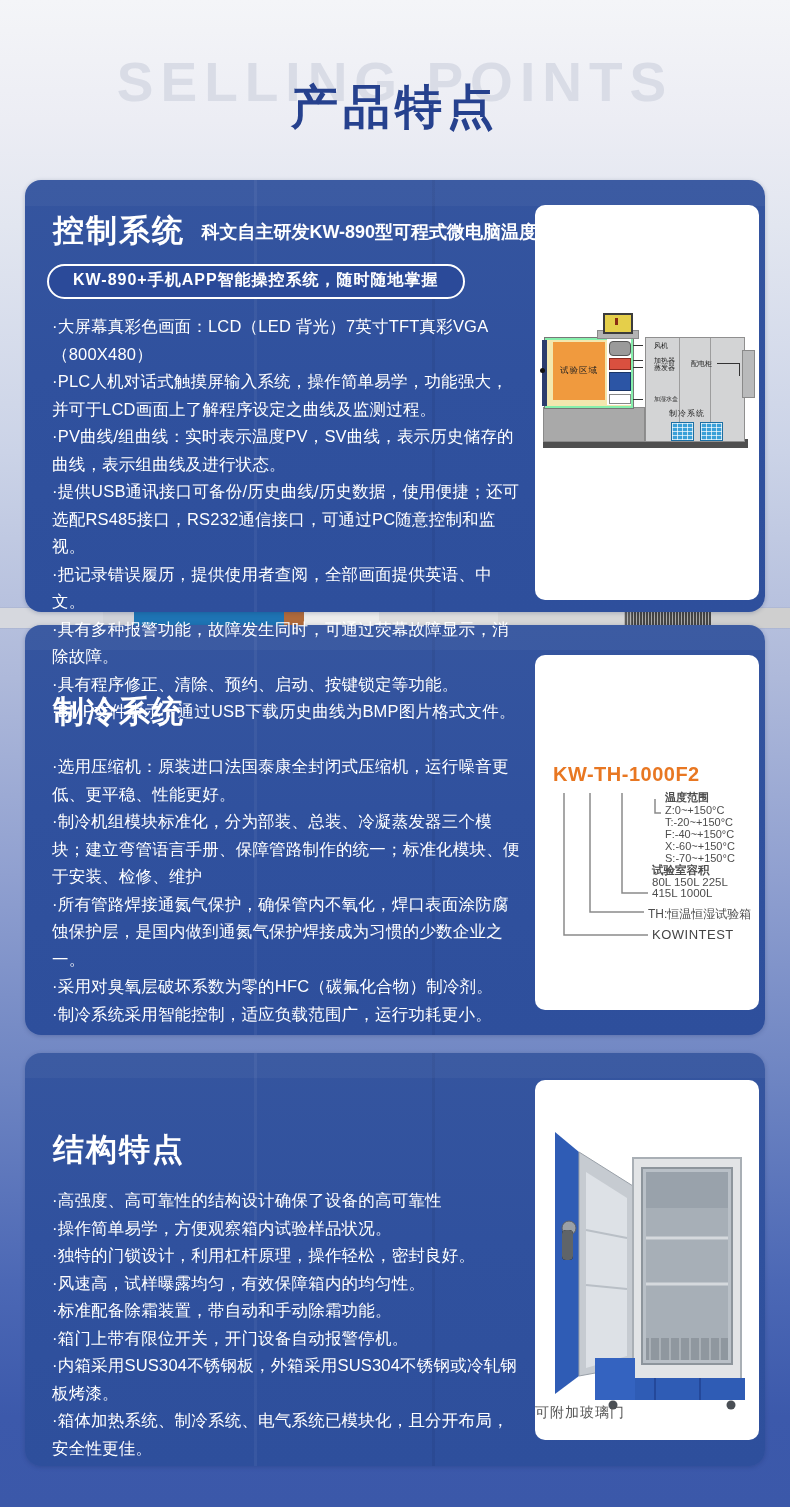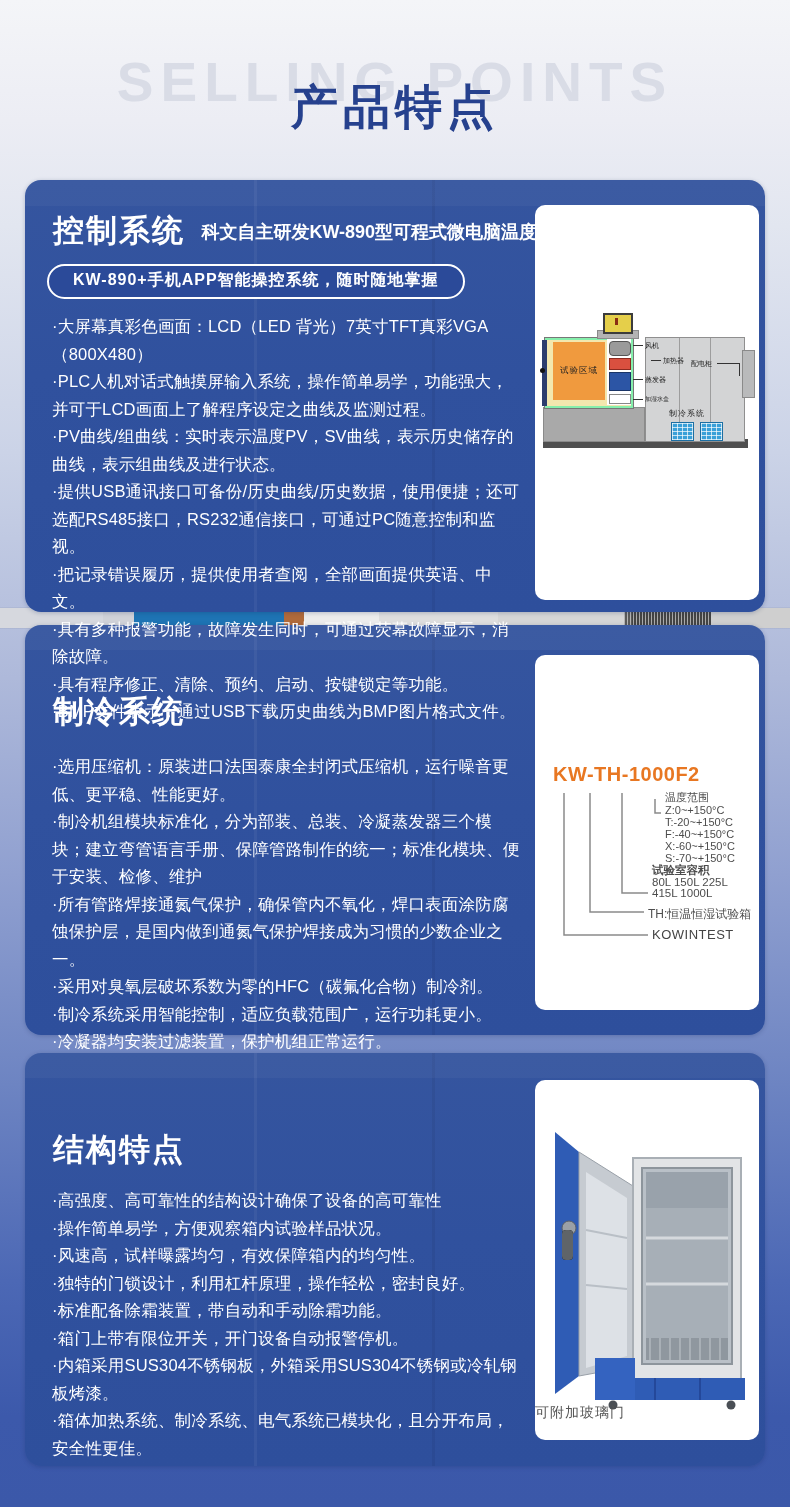--- a/index.html
+++ b/index.html
@@ -85,32 +85,32 @@
   .d1-door{position:absolute;left:-3px;top:2px;width:5px;height:66px;background:#2c3d6e;}
   .d1-knob{position:absolute;left:-5px;top:30px;width:5px;height:5px;border-radius:50%;background:#111;}
   .d1-col{position:absolute;left:66px;top:28px;width:24px;height:66px;background:#fff;}
   .d1-fan{position:absolute;left:2px;top:2px;width:20px;height:13px;background:#9a9a9a;border:1px solid #555;border-radius:4px;}
   .d1-heat{position:absolute;left:2px;top:19px;width:20px;height:10px;background:#d9503f;border:1px solid #8c2a20;}
   .d1-evap{position:absolute;left:2px;top:33px;width:20px;height:17px;background:#2c55a5;border:1px solid #1a3567;}
   .d1-hum{position:absolute;left:2px;top:55px;width:20px;height:8px;background:#fff;border:1px solid #888;}
   .d1-ped{position:absolute;left:56px;top:19px;width:40px;height:7px;background:#b3b3b3;border:1px solid #8a8a8a;}
   .d1-motor{position:absolute;left:62px;top:2px;width:26px;height:17px;background:#e5cf4a;border:2px solid #3c3c3c;}
   .d1-motor::after{content:"";position:absolute;left:10px;top:3px;width:3px;height:7px;background:#8a2d13;}
-  .d1-lab{position:absolute;font-size:7px;color:#1a1a1a;white-space:nowrap;}
+  .d1-lab{position:absolute;font-size:7px;color:#1a1a1a;white-space:nowrap;padding-left:9px;}
   .d1-lab::before{content:"";position:absolute;left:-12px;top:4px;width:10px;border-top:1px solid #333;}
   .d1-l1{left:104px;top:30px;}
-  .d1-l2{left:122px;top:45px;}
-  .d1-l3{left:104px;top:64px;}
+  .d1-l2{left:104px;top:45px;}
+  .d1-l3{left:104px;top:52px;}
   .d1-l4{left:104px;top:84px;font-size:6px;}
 
   
   .f2-model{position:absolute;left:18px;top:108px;font-size:20px;font-weight:bold;color:#e87722;letter-spacing:0.5px;}
   .f2-lines{position:absolute;left:0;top:0;}
   .f2-temps{position:absolute;left:130px;top:136px;font-size:11px;line-height:12px;color:#4d4d4d;}
-  .f2-temps .t-title{font-weight:normal;margin-bottom:1px;}
+  .f2-temps .t-title{font-weight:bold;margin-bottom:1px;}
   .f2-vols{position:absolute;left:117px;top:210px;font-size:11.5px;line-height:11.5px;color:#4d4d4d;}
   .f2-vols .v-title{font-weight:bold;}
   .f2-th{position:absolute;left:113px;top:251px;font-size:12px;color:#4d4d4d;}
   .f2-brand{position:absolute;left:117px;top:272px;font-size:13px;color:#444;letter-spacing:0.5px;}
 
   
   .f3-caption{position:absolute;left:0;bottom:18px;width:100%;font-size:14px;color:#555;letter-spacing:1px;}
 
   
   .watermark{position:absolute;top:50px;left:0;width:100%;text-align:center;
@@ -183,21 +183,20 @@
 <section class="card card2">
   <div class="card-header">
     <span class="card-title">制冷系统</span>
   </div>
   <ul class="bullets">
     <li>·选用压缩机：原装进口法国泰康全封闭式压缩机，运行噪音更低、更平稳、性能更好。</li>
     <li>·制冷机组模块标准化，分为部装、总装、冷凝蒸发器三个模块；建立弯管语言手册、保障管路制作的统一；标准化模块、便于安装、检修、维护</li>
     <li>·所有管路焊接通氮气保护，确保管内不氧化，焊口表面涂防腐蚀保护层，是国内做到通氮气保护焊接成为习惯的少数企业之一。</li>
     <li>·采用对臭氧层破坏系数为零的HFC（碳氟化合物）制冷剂。</li>
     <li>·制冷系统采用智能控制，适应负载范围广，运行功耗更小。</li>
-    <li>·冷凝器均安装过滤装置，保护机组正常运行。</li>
   </ul>
 
   <div class="figure fig2">
     <div class="f2-model">KW-TH-1000F2</div>
     <svg class="f2-lines" width="224" height="355" viewBox="0 0 224 355">
       <path d="M29 138 V280 H113" fill="none" stroke="#8a8a8a" stroke-width="1.5"></path>
       <path d="M55 138 V257 H109" fill="none" stroke="#8a8a8a" stroke-width="1.5"></path>
       <path d="M87 138 V238 H113" fill="none" stroke="#8a8a8a" stroke-width="1.5"></path>
       <path d="M120 144 V158 H126" fill="none" stroke="#8a8a8a" stroke-width="1.5"></path>
     </svg>
@@ -219,22 +218,22 @@
   </div>
 </section>
 
 <section class="card card3">
   <div class="card-header">
     <span class="card-title">结构特点</span>
   </div>
   <ul class="bullets">
     <li>·高强度、高可靠性的结构设计确保了设备的高可靠性</li>
     <li>·操作简单易学，方便观察箱内试验样品状况。</li>
+    <li>·独特的门锁设计，利用杠杆原理，操作轻松，密封良好。</li>
     <li>·风速高，试样曝露均匀，有效保障箱内的均匀性。</li>
-    <li>·独特的门锁设计，利用杠杆原理，操作轻松，密封良好。</li>
     <li>·标准配备除霜装置，带自动和手动除霜功能。</li>
     <li>·箱门上带有限位开关，开门设备自动报警停机。</li>
     <li>·内箱采用SUS304不锈钢板，外箱采用SUS304不锈钢或冷轧钢板烤漆。</li>
     <li>·箱体加热系统、制冷系统、电气系统已模块化，且分开布局，安全性更佳。</li>
   </ul>
 
   <div class="figure fig3">
     <svg width="224" height="330" viewBox="0 0 224 330" style="position:absolute;left:0;top:0;">
 
       <polygon points="20,52 44,72 44,296 20,314" fill="#2f5cb5"></polygon>

